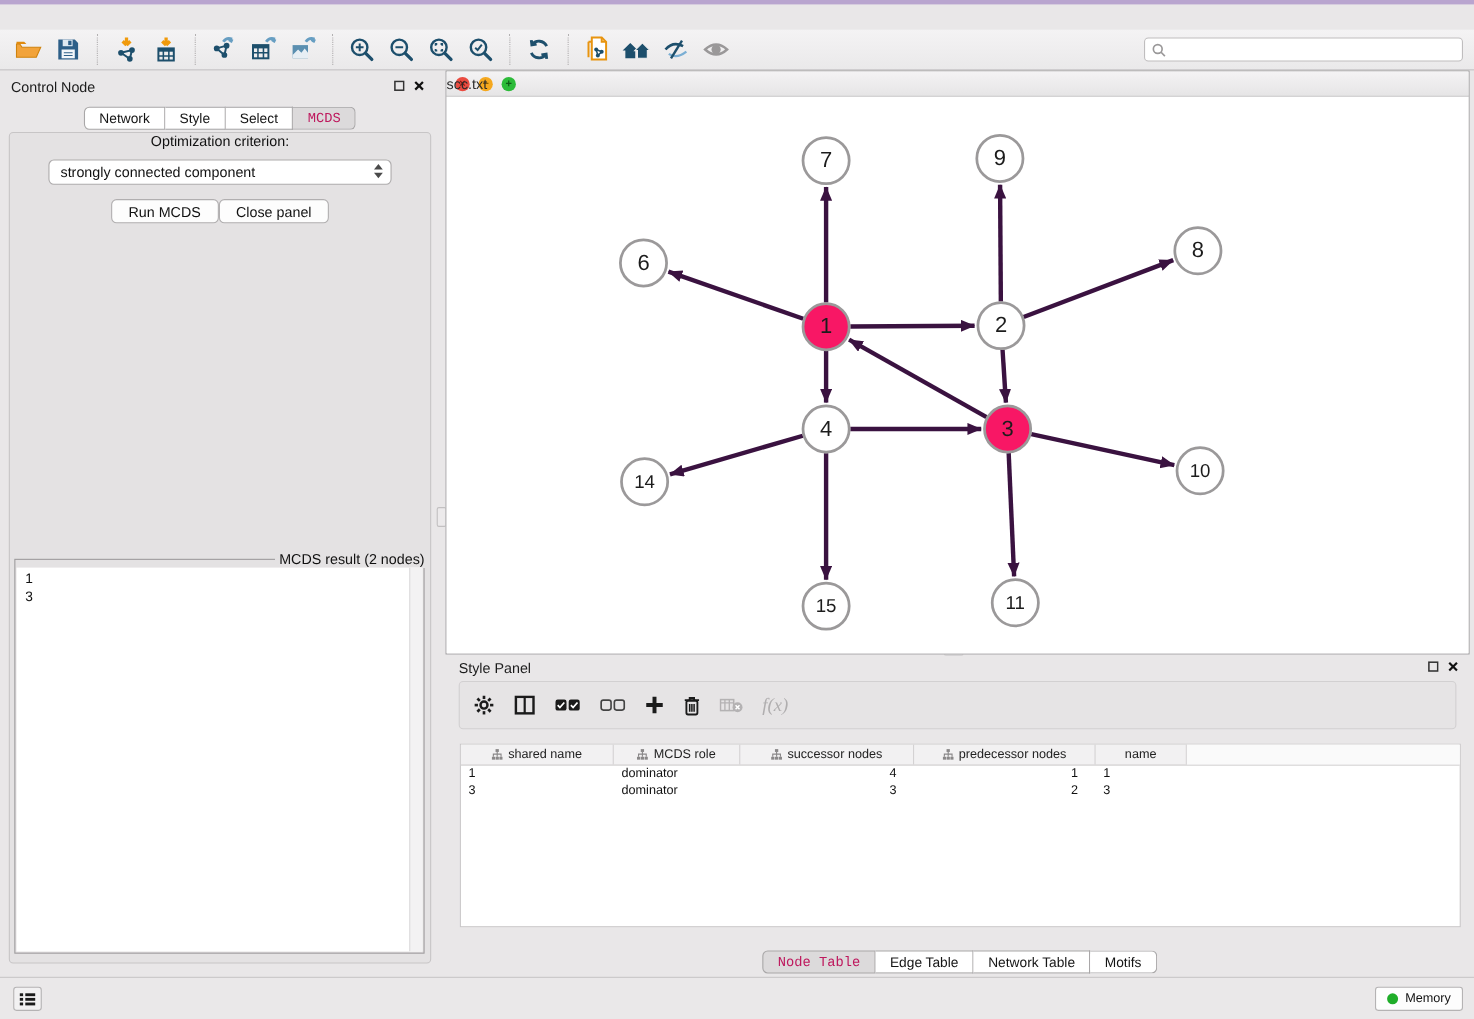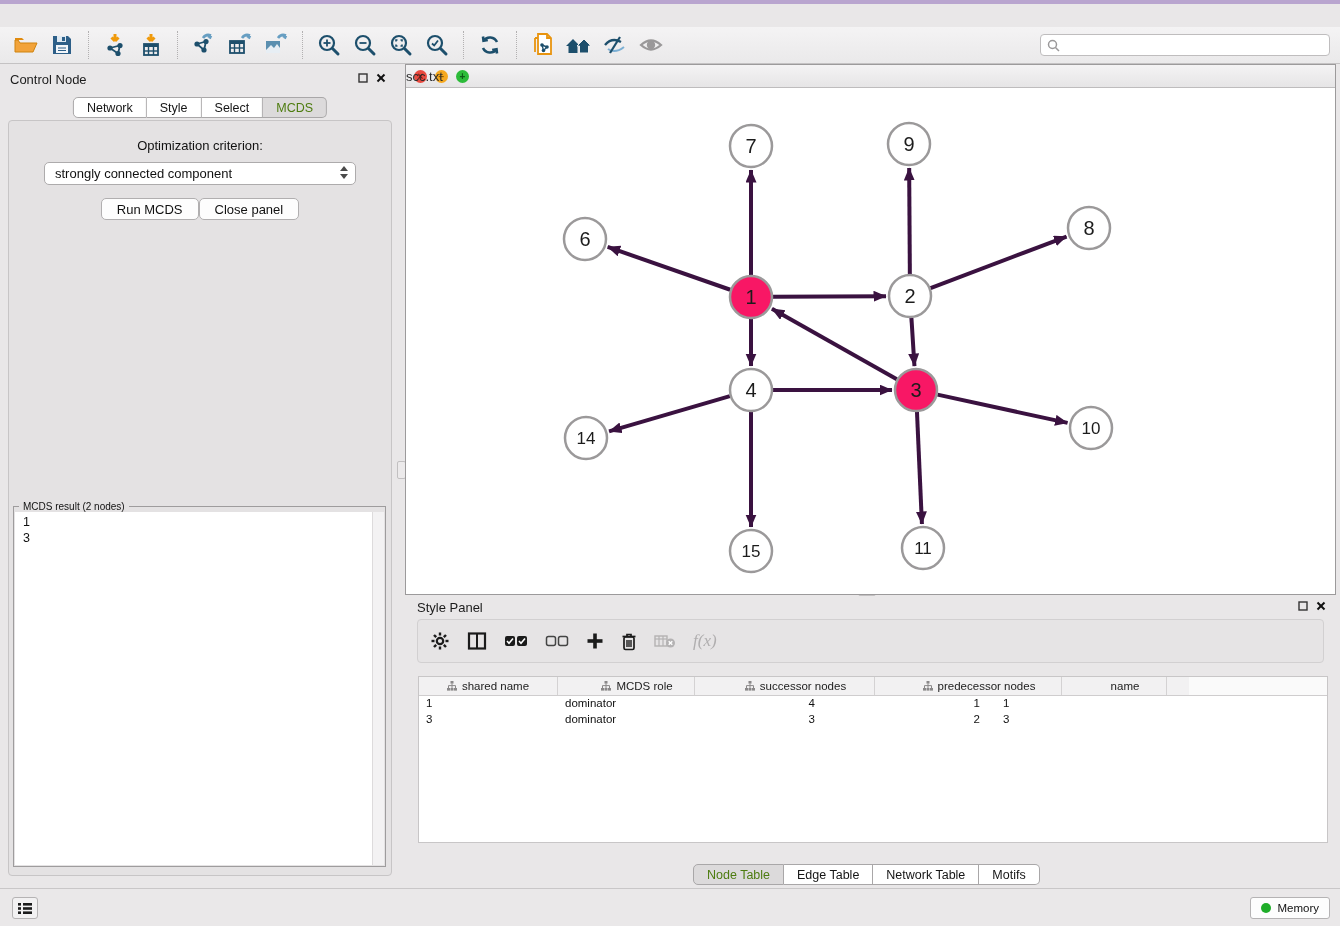--- a/index.html
+++ b/index.html
@@ -26,36 +26,36 @@
   
   .control-panel { position:absolute; left:0; top:64px; width:400px; height:816px; }
   .cp-title { position:absolute; left:10px; top:8px; font-size:13px; color:#1c1c1c; }
   .panel-icons { position:absolute; display:flex; gap:8px; align-items:center; }
   .cp-icons { right:14px; top:9px; }
   .ctabs { position:absolute; top:33px; left:50%; transform:translateX(-50%); display:inline-flex;justify-content:space-between; }
   .seg { height:21px; line-height:20px; padding:0 13px; font-size:12.5px; color:#151515;
          background:#fff; border:1px solid #a9a7a8; border-left:none; white-space:nowrap; }
   .seg:first-child { border-left:1px solid #a9a7a8; border-radius:5px 0 0 5px; }
   .seg:last-child { border-radius:0 5px 5px 0; }
-  .seg-disabled { background:#dcdadb; color:#4d7c0f; }
+  .seg-disabled { background:#dcdadb; color:#be185d;font-family:Liberation Mono, monospace; }
   .cbody { position:absolute; left:8px; top:56px; width:384px; height:756px;
            background:#e4e2e3; border:1px solid #c7c5c6; border-radius:4px; }
-  .opt-label { margin-top:17px; text-align:center; font-size:13px; color:#111; }
+  .opt-label { text-align:center; font-size:13px; color:#111; }
   .dropdown { position:relative; margin:9px auto 0 auto; width:312px; height:23px; background:#fff;
               border:1px solid #adabac; border-radius:5px; font-size:13px; color:#111;
               line-height:21px; padding-left:10px; }
   .stepper { position:absolute; right:7px; top:3px; display:flex; flex-direction:column; gap:3px; }
   .tri-up { width:0; height:0; border-left:4px solid transparent; border-right:4px solid transparent; border-bottom:5px solid #4a4a4a; }
   .tri-dn { width:0; height:0; border-left:4px solid transparent; border-right:4px solid transparent; border-top:5px solid #4a4a4a; }
   .btn-row { margin-top:13px; display:flex; justify-content:center; }
   .mac-btn { height:22px; padding:0 15px; background:#fdfdfd; border:1px solid #b1afb0; border-radius:5px;
              font-size:13px; color:#111; font-family:"Liberation Sans",sans-serif; }
   fieldset.result { position:absolute; left:4px; top:380px; width:373px; bottom:8px;
                     border:1px solid #9e9c9d; background:transparent; display:flex; flex-direction:column; }
-  fieldset.result legend { margin-left:5px; padding:0 4px; font-size:10px; color:#111; }
+  fieldset.result legend { margin-left:5px; padding:0 4px; font-size:13px; color:#111;text-align:right; }
   .result-area { flex:1; margin:0 1px 1px 1px; background:#fff; position:relative; overflow:hidden;
                  font-size:12.5px; color:#111; line-height:16px; padding:2px 8px; }
   .result-scroll { position:absolute; top:0; right:0; bottom:0; width:12px; background:#f3f2f3; border-left:1px solid #dddbdc; }
 
   
   .vgrip { position:absolute; left:397px; top:461px; width:9px; height:18px; background:#eceaeb; border:1px solid #c2c0c1; border-radius:2px; }
   .hgrip { position:absolute; left:858px; top:589px; width:18px; height:7px; background:#eceaeb; border:1px solid #c2c0c1; border-radius:2px; }
 
   
   .net-window { position:absolute; left:405px; top:64px; width:931px; height:531px; background:#fff;
@@ -69,21 +69,21 @@
   .net-canvas { position:absolute; left:0; top:23px; right:0; bottom:0; background:#fff; }
 
   
   .table-panel { position:absolute; left:405px; top:597px; width:931px; height:268px; }
   .tp-title { position:absolute; left:12px; top:3px; font-size:13px; color:#1c1c1c; }
   .tp-icons { right:10px; top:4px; }
   .tp-toolbar { position:absolute; left:12px; top:22px; width:907px; height:44px; background:#e6e4e5;
                 border:1px solid #d2d0d1; border-radius:4px; display:flex; align-items:center; padding-left:12px; gap:17px; }
   .fx { font-family:"Liberation Serif", serif; font-style:italic; font-size:17px; color:#b0aeaf; }
   .tbl { position:absolute; left:13px; top:79px; width:910px; height:167px; background:#fff; border:1px solid #c8c6c7; }
-  .thead { display:flex; height:19px; background:#f2f1f2; border-bottom:1px solid #cfcdce;gap:22px; }
+  .thead { display:flex; height:19px; background:#f2f1f2; border-bottom:1px solid #cfcdce; }
   .th { border-right:1px solid #d4d2d3; display:flex; align-items:center; justify-content:center; gap:5px;
         font-size:11.5px; color:#222; overflow:hidden; }
   .th-rest { flex:1; background:#fafafa; }
   .tr { display:flex; height:16px; font-size:11.5px; color:#111; }
   .td { overflow:hidden; white-space:nowrap; }
 
   .ttabs { position:absolute; left:693px; top:864px; display:inline-flex; }
 
   
   .statusbar { position:absolute; left:0; top:888px; width:1340px; height:38px; background:#eae8e9; border-top:1px solid #c9c7c8; }

